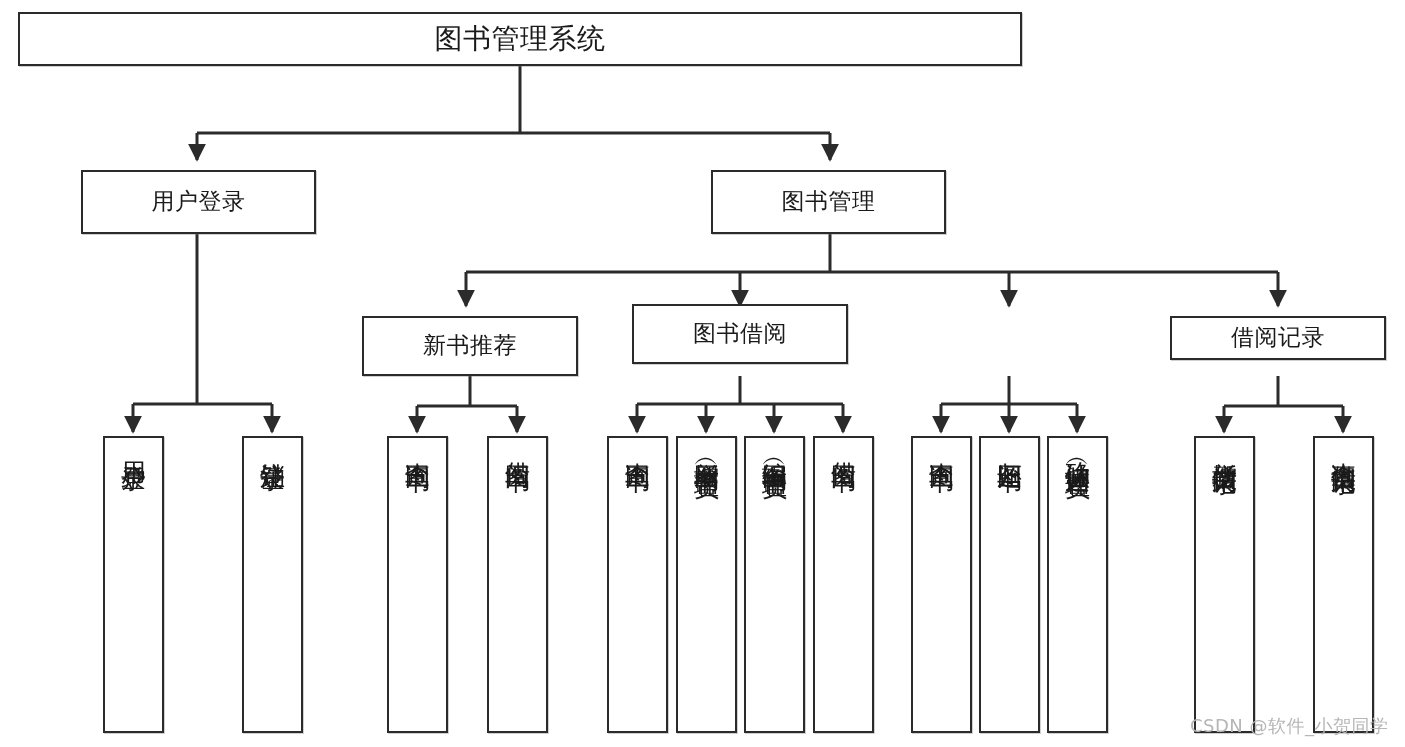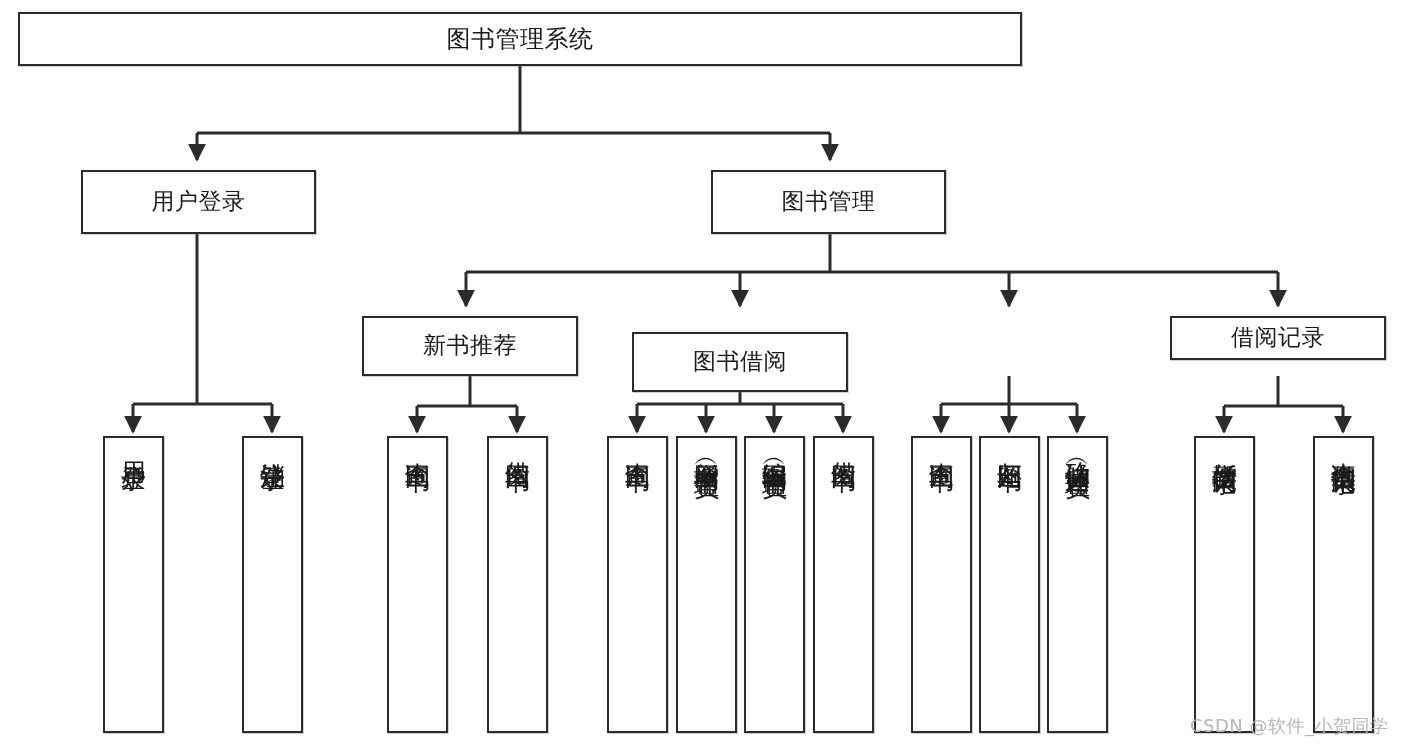--- a/index.html
+++ b/index.html
@@ -42,21 +42,21 @@
     text-align: center;
     line-height: 1.12;
     letter-spacing: 0.5px;
   }
   
   .node.h .label {
     font-size: 23px;
     writing-mode: horizontal-tb;
   }
   .node.root .label {
-    font-size: 24px;
+    font-size: 28px;
   }
   
   .node.v {
     align-items: flex-start;
     justify-content: center;
     padding-top: 4px;
   }
   .node.v .label {
     writing-mode: vertical-rl;
     text-orientation: upright;
@@ -136,21 +136,21 @@
   <div class="node h" style="left:81px; top:170px; width:235px; height:64px;">
     <span class="label">用户登录</span>
   </div>
   <div class="node h" style="left:362px; top:316px; width:216px; height:60px;">
     <span class="label">新书推荐</span>
   </div>
 
   <div class="node h" style="left:711px; top:170px; width:235px; height:64px;">
     <span class="label">图书管理</span>
   </div>
-  <div class="node h" style="left:632px; top:332px; width:216px; height:60px;">
+  <div class="node h" style="left:632px; top:304px; width:216px; height:60px;">
     <span class="label">图书借阅</span>
   </div>
   <div class="node h" style="left:1170px; top:316px; width:216px; height:44px;">
     <span class="label">借阅记录</span>
   </div>
 
   <div class="node v" style="left:103px; top:436px; width:61px; height:297px;">
     <span class="label">用户登录</span>
   </div>
   <div class="node v" style="left:242px; top:436px; width:61px; height:297px;">

